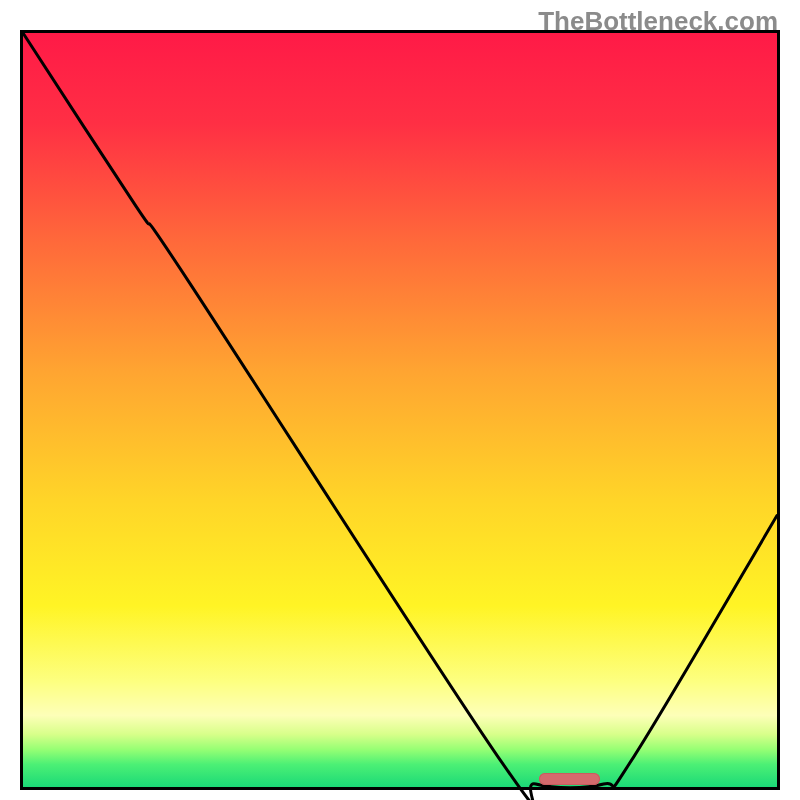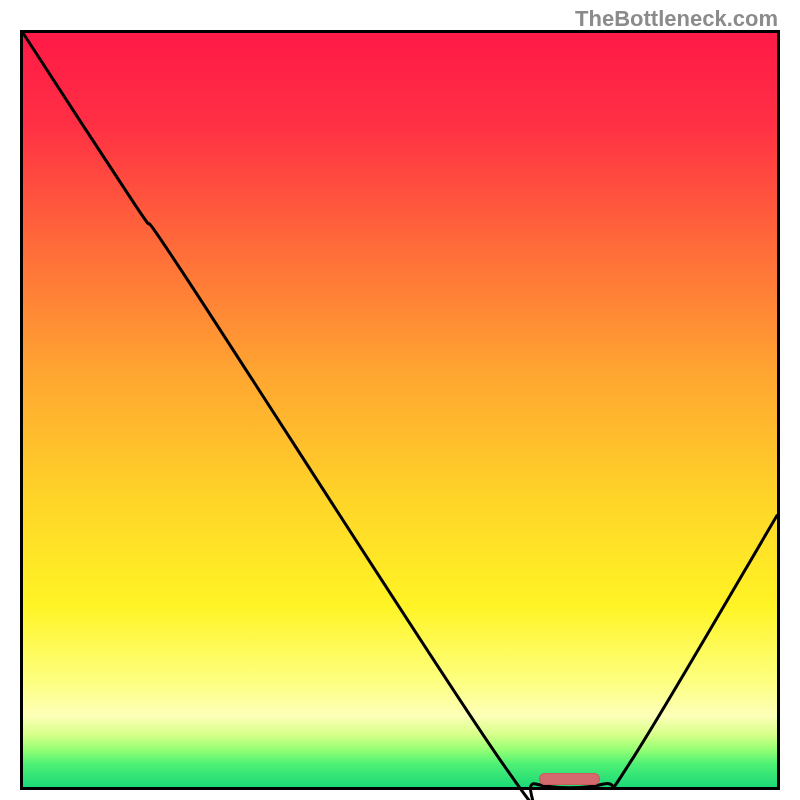--- a/index.html
+++ b/index.html
@@ -47,15 +47,15 @@
   <div class="gradient-fill" style="left: 23px; top: 33px; width: 754px; height: 754px; background: linear-gradient(rgb(255, 26, 71) 0%, rgb(255, 47, 68) 12%, rgb(255, 106, 58) 28%, rgb(255, 165, 49) 45%, rgb(255, 213, 40) 62%, rgb(255, 244, 37) 76%, rgb(253, 255, 128) 86%, rgb(253, 255, 184) 90.5%, rgb(216, 255, 138) 93%, rgb(151, 255, 116) 95%, rgb(76, 240, 117) 97%, rgb(27, 217, 119) 100%);"></div>
 
   <svg class="curve-svg" xmlns="http://www.w3.org/2000/svg" viewBox="0 0 754 754" style="left: 23px; top: 33px; width: 754px; height: 754px;">
     <path fill="none" stroke-linecap="round" stroke-linejoin="round" d="M 0 0 C 20.357999999999997 31.21559999999999, 83.24159999999999 128.63239999999996, 113.1 173.41999999999996 C 142.95839999999998 218.20759999999996, 100.73440000000001 149.74439999999998, 165.88 248.82 C 231.0256 347.8956, 412.5888 633.45048, 475.02 723.84 C 537.4512 814.2295200000001, 493.7192 746.09808, 512.72 750.984 C 531.7208 755.8699200000001, 562.9364 755.8699200000001, 580.58 750.984 C 598.2236 746.09808, 579.5244 772.15632, 610.74 723.84 C 641.9556 675.52368, 728.2132 525.9904, 754 482.56" stroke="#000000" stroke-width="3"></path>
   </svg>
 
   <div class="marker" style="left: 539.49px; top: 772.674px; width: 60.32px; height: 12.064px; background: rgb(212, 106, 109); box-shadow: rgb(201, 92, 95) 0px 0px 0px 1px inset;"></div>
 
   <div class="frame" style="left: 20px; top: 30px; width: 760px; height: 760px;"></div>
 
-  <div class="watermark" style="right: 22px; top: 6px; font-size: 22px;">TheBottleneck.com</div>
+  <div class="watermark" style="right: 22px; top: 6px; font-size: 26px;">TheBottleneck.com</div>
 
 </div>
 
 </body></html>

